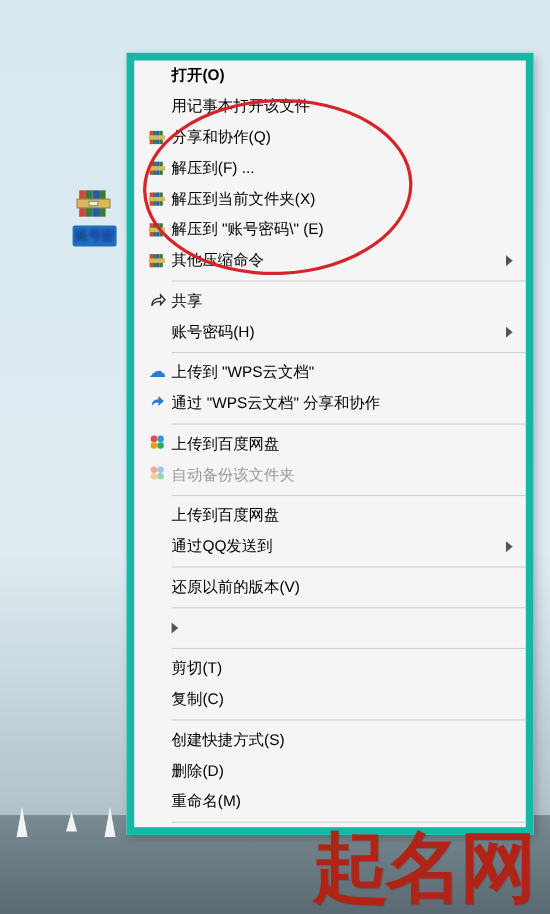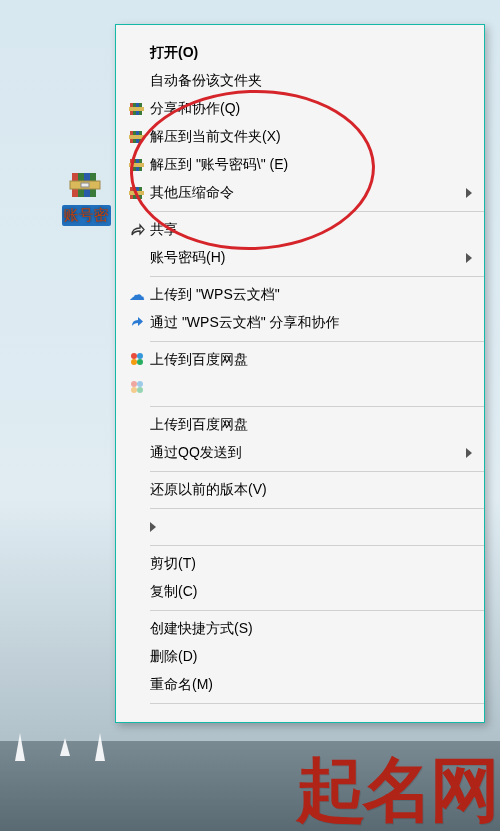--- a/index.html
+++ b/index.html
@@ -35,23 +35,23 @@
   .sailboat.b2 { left: 60px; border-bottom-width: 18px; bottom: 75px; }
   .sailboat.b3 { left: 95px; }
 
   
   .desktop-icon {
     position: absolute;
     left: 58px;
     top: 167px;
     width: 56px;
     text-align: center;
-    color: #c2410c;
+    color: #1d4ed8;
     text-shadow: 0 0 3px rgba(0,0,0,0.7);
-    font-size: 15px;
+    font-size: 12px;
   }
   .desktop-icon .arch {
     width: 36px;
     height: 36px;
     margin: 0 auto 2px;
   }
   .desktop-icon .label {
     background: rgba(0,90,180,0.85);
     padding: 1px 2px;
     border-radius: 2px;
@@ -65,26 +65,26 @@
     height: 16px;
     position: relative;
     vertical-align: middle;
   }
   .archive-icon svg { width: 100%; height: 100%; display: block; }
 
   
   .context-menu {
     position: absolute;
     left: 115px;
-    top: 24px;
+    top: 48px;
     width: 370px;
     background: #f5f5f5;
-    border: 1px solid #14b8a6;
+    border: 7px solid #14b8a6;
     box-shadow: 3px 3px 8px rgba(0,0,0,0.25);
-    padding: 14px 0;
+    padding: 0 0;
   }
   .menu-item {
     display: flex;
     align-items: center;
     height: 28px;
     padding: 0 12px 0 8px;
     cursor: default;
     color: #000;
     position: relative;
   }
@@ -122,21 +122,21 @@
     height: 160px;
     border: 3px solid #d6252a;
     border-radius: 50%;
     pointer-events: none;
     transform: rotate(-2deg);
   }
 
   
   .watermark {
     position: absolute;
-    right: 3px;
+    right: 15px;
     bottom: 5px;
     font-family: "KaiTi", "STKaiti", serif;
     font-size: 70px;
     font-weight: bold;
     color: #b02418;
     letter-spacing: -3px;
     line-height: 1;
     text-shadow: 1px 1px 0 rgba(0,0,0,0.1);
   }
 </style>
@@ -163,36 +163,50 @@
 </div>
 
 <div class="context-menu">
 
   <div class="menu-item bold">
     <span class="icon-slot"></span>
     <span class="label">打开(O)</span>
   </div>
   <div class="menu-item">
     <span class="icon-slot"></span>
-    <span class="label">自动备份该文件夹</span>
+    <span class="label">用记事本打开该文件</span>
   </div>
 
   <div class="menu-item">
     <span class="icon-slot">
         <span class="archive-icon">
       <svg viewBox="0 0 16 16">
             <rect x="1" y="2" width="3" height="12" fill="#c94a3b"></rect>
             <rect x="4" y="2" width="3" height="12" fill="#3a7a3a"></rect>
             <rect x="7" y="2" width="3" height="12" fill="#2a5aaa"></rect>
             <rect x="10" y="2" width="3" height="12" fill="#3a7a3a"></rect>
             <rect x="0" y="6" width="15" height="4" fill="#d9b95a"></rect>
           </svg>
     </span>
       </span>
     <span class="label">分享和协作(Q)</span>
+  </div>
+  <div class="menu-item">
+    <span class="icon-slot">
+        <span class="archive-icon">
+      <svg viewBox="0 0 16 16">
+            <rect x="1" y="2" width="3" height="12" fill="#c94a3b"></rect>
+            <rect x="4" y="2" width="3" height="12" fill="#3a7a3a"></rect>
+            <rect x="7" y="2" width="3" height="12" fill="#2a5aaa"></rect>
+            <rect x="10" y="2" width="3" height="12" fill="#3a7a3a"></rect>
+            <rect x="0" y="6" width="15" height="4" fill="#d9b95a"></rect>
+          </svg>
+    </span>
+      </span>
+    <span class="label">解压到(F) ...</span>
   </div>
   <div class="menu-item">
     <span class="icon-slot">
         <span class="archive-icon">
       <svg viewBox="0 0 16 16">
             <rect x="1" y="2" width="3" height="12" fill="#c94a3b"></rect>
             <rect x="4" y="2" width="3" height="12" fill="#3a7a3a"></rect>
             <rect x="7" y="2" width="3" height="12" fill="#2a5aaa"></rect>
             <rect x="10" y="2" width="3" height="12" fill="#3a7a3a"></rect>
             <rect x="0" y="6" width="15" height="4" fill="#d9b95a"></rect>
@@ -287,20 +301,21 @@
     <span class="icon-slot">
         <span class="glyph" style="opacity:.45">
       <svg width="16" height="16" viewBox="0 0 16 16">
             <circle cx="5" cy="5" r="3" fill="#e74c3c"></circle>
             <circle cx="11" cy="5" r="3" fill="#3498db"></circle>
             <circle cx="5" cy="11" r="3" fill="#f39c12"></circle>
             <circle cx="11" cy="11" r="3" fill="#27ae60"></circle>
           </svg>
     </span>
       </span>
+    <span class="label">自动备份该文件夹</span>
   </div>
 
   <div class="separator"></div>
 
   <div class="menu-item">
     <span class="icon-slot"></span>
     <span class="label">上传到百度网盘</span>
   </div>
   <div class="menu-item">
     <span class="icon-slot"></span>

